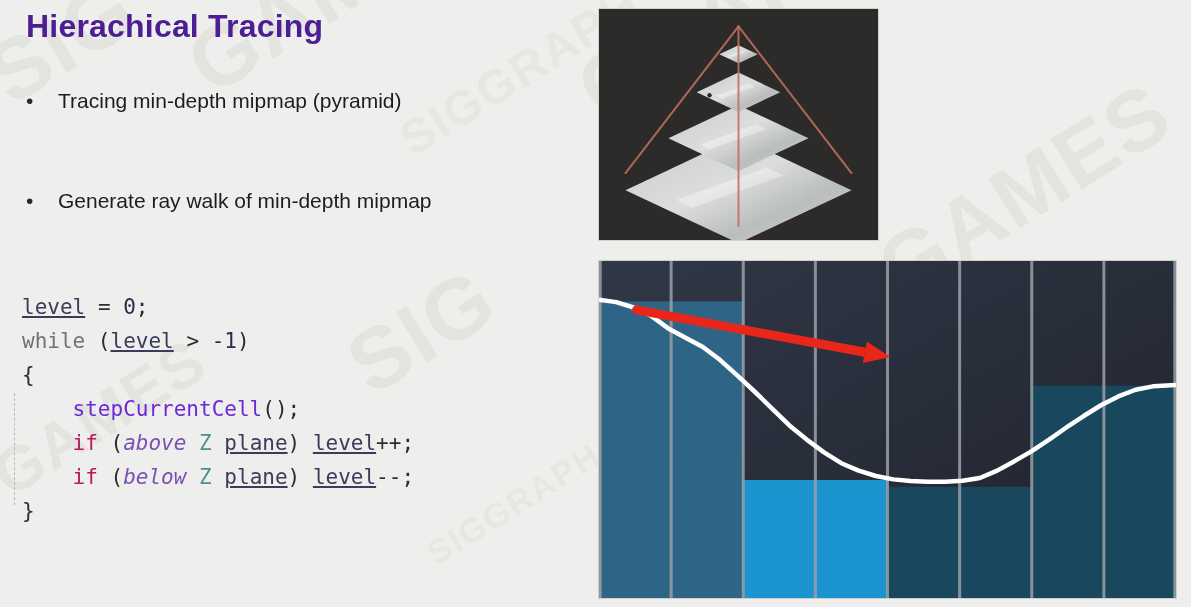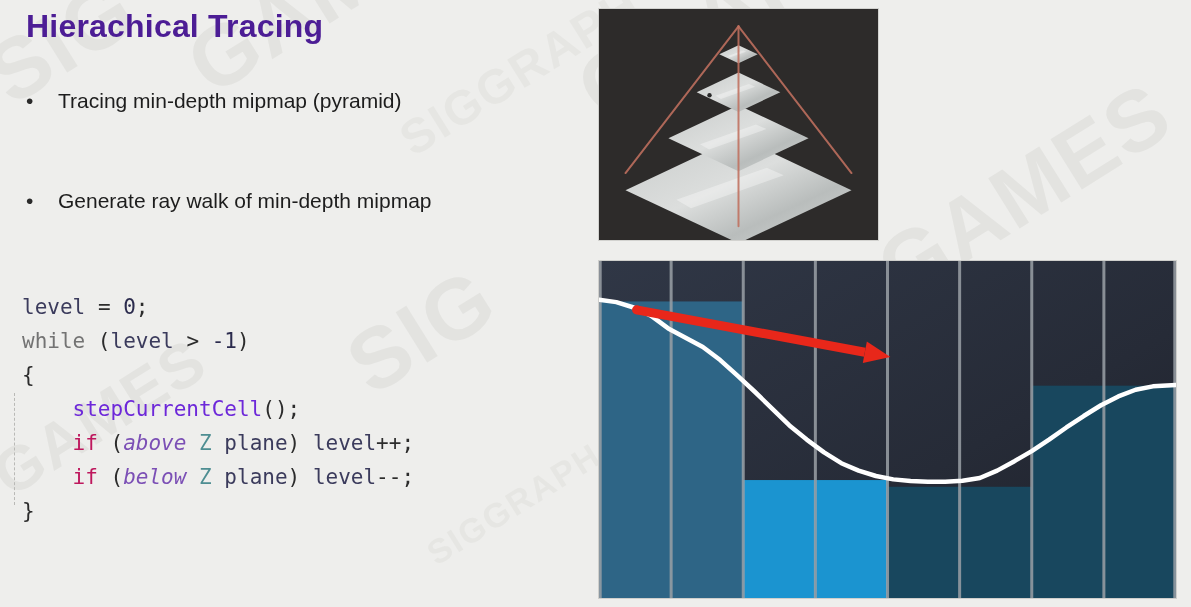--- a/index.html
+++ b/index.html
@@ -78,21 +78,21 @@
     top: 290px;
     font-family: "DejaVu Sans Mono", monospace;
     font-size: 21px;
     line-height: 34px;
     white-space: pre;
     color: #3b3b52;
   }
   #code .line { position: relative; height: 34px; }
   .tok-kw    { color: #737373; }
   .tok-kw2   { color: #be185d; }
-  .tok-var   { color: #3b3b5c; }
+  .tok-var   { color: #3b3b5c; text-decoration: underline; }
   .tok-num   { color: #2b2b4d; }
   .tok-italic{ color: #7b4fb5; font-style: italic; }
   .tok-type  { color: #4e8e92; }
   .tok-fn    { color: #6d28d9; }
   .tok-punct { color: #2c2c2c; }
   
   #indent-guide {
     position: absolute;
     left: 14px;
     top: 393px;

